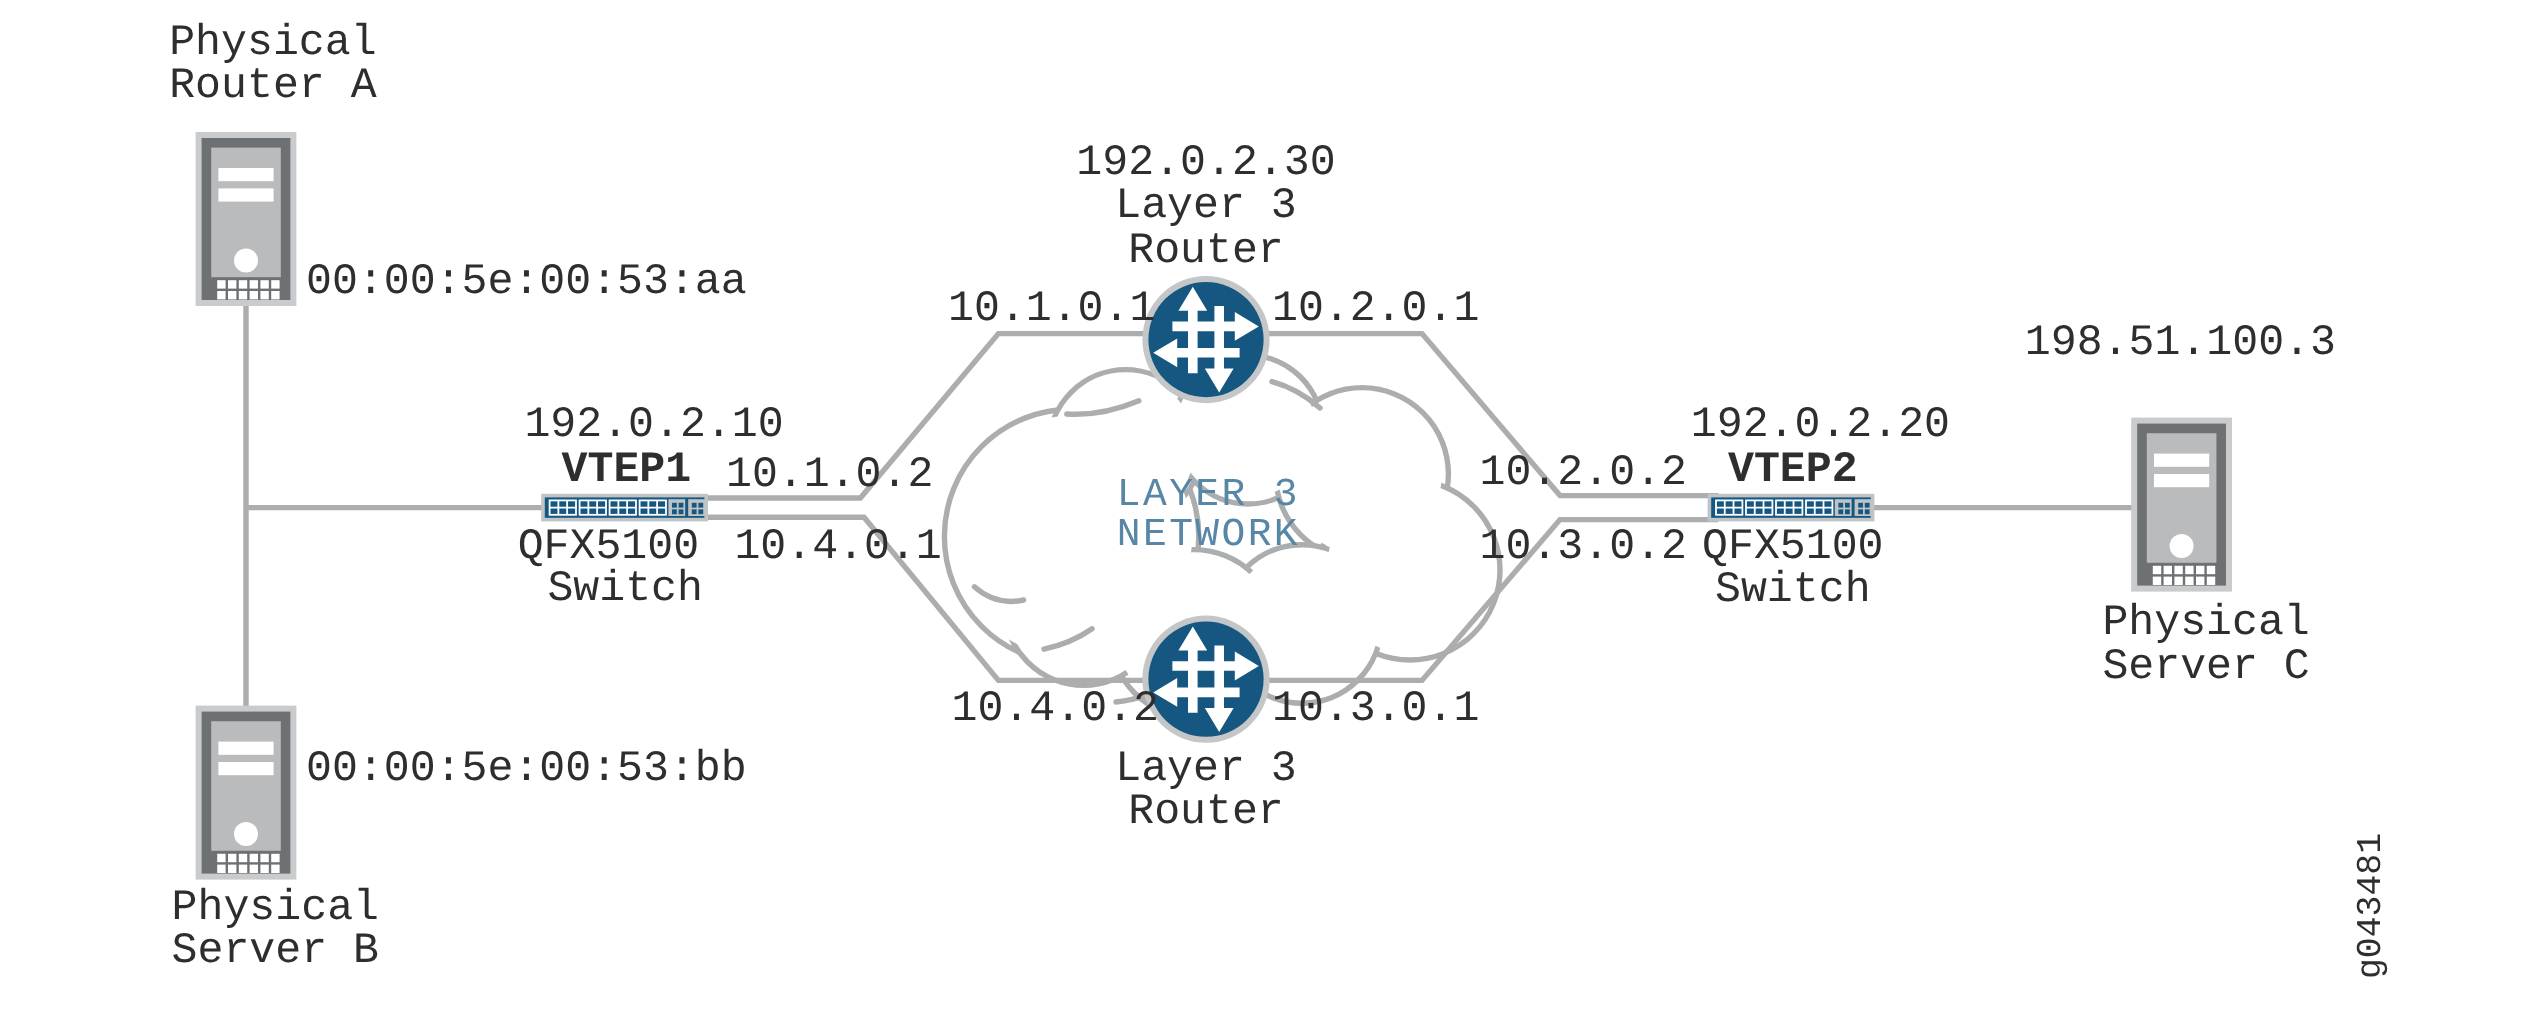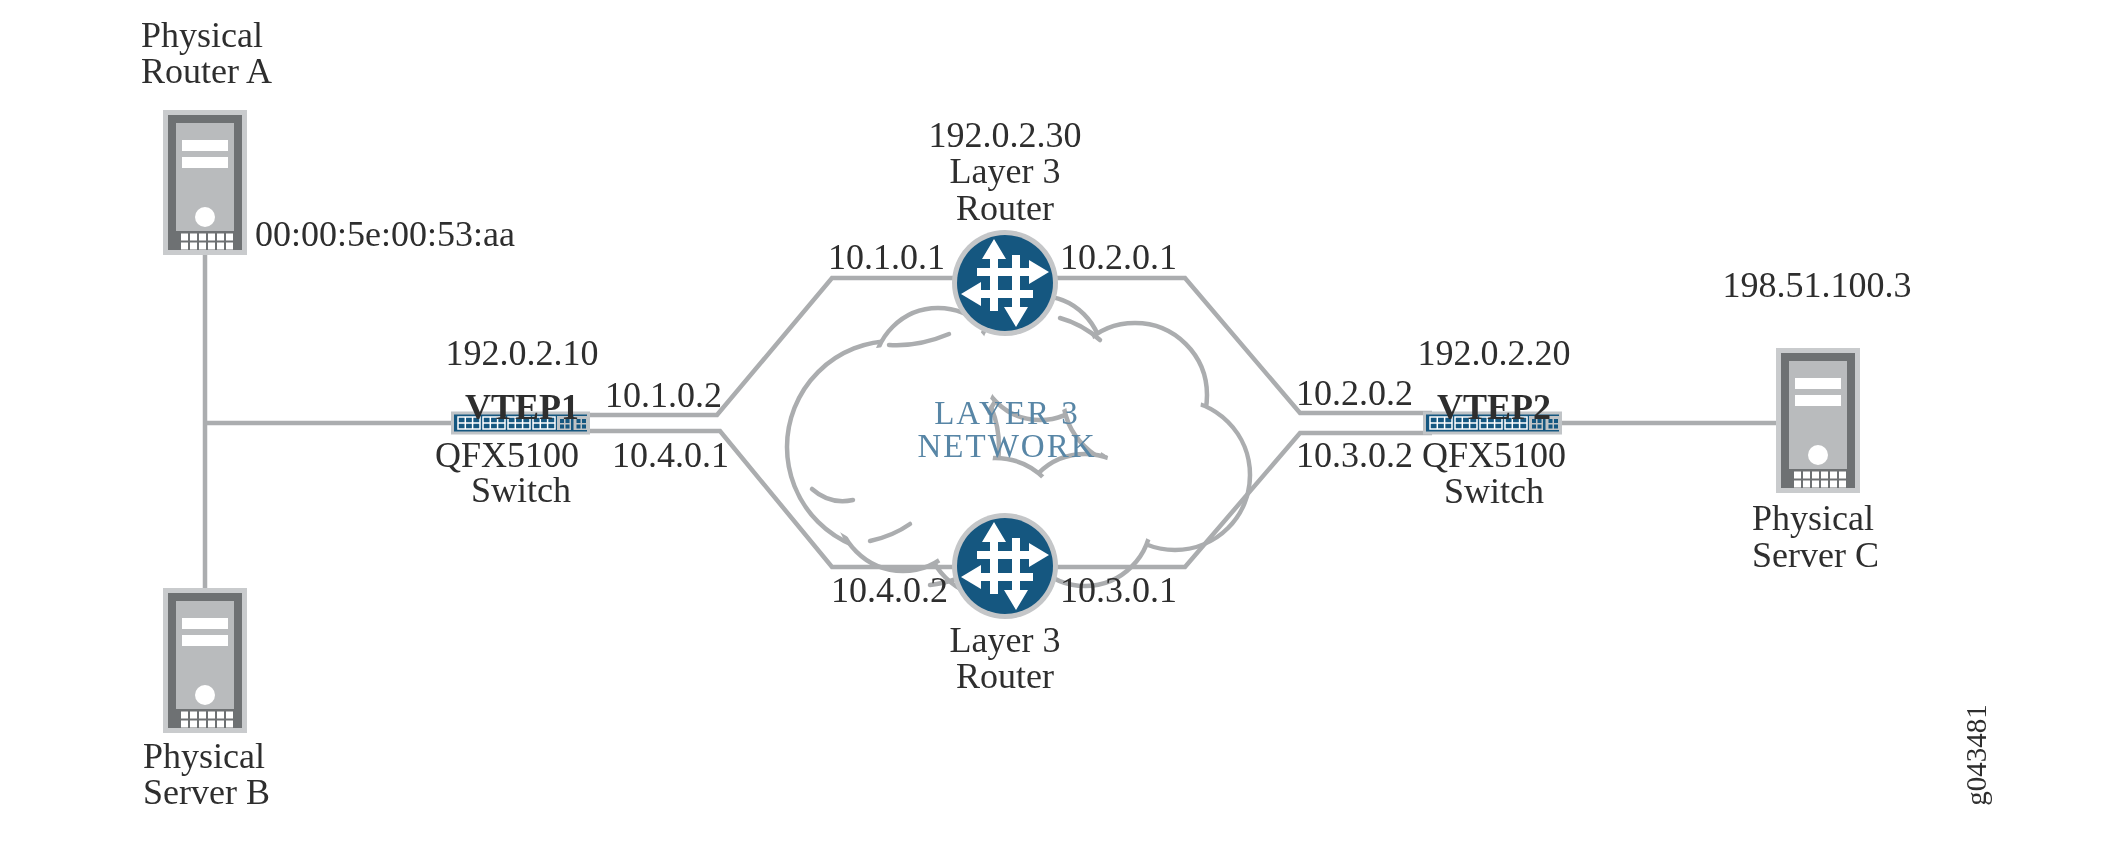--- a/index.html
+++ b/index.html
@@ -1,21 +1,21 @@
 <!DOCTYPE html>
 <html><head>
 <meta charset="utf-8">
 <style>
   html,body{margin:0;padding:0;background:#ffffff;}
   #stage{position:relative;width:2101px;height:841px;background:#fff;overflow:hidden;
-         font-family:Liberation Serif, serif;}
+         font-family:Liberation Mono, monospace;}
   .lbl{position:absolute;font-size:36px;line-height:37px;color:#2E2E2E;white-space:nowrap;}
   .c{text-align:center;}
-  .r{text-align:right;}
-  .b{font-weight:bold;margin-top:16px;}
+  .r{text-align:left;}
+  .b{font-weight:bold;}
   .cloudlbl{position:absolute;font-size:33px;line-height:34px;letter-spacing:2px;
             color:#5886A6;white-space:nowrap;text-align:center;}
   .fig{position:absolute;font-size:29px;line-height:30px;color:#2E2E2E;text-align:center;
        transform:rotate(-90deg);}
   svg{position:absolute;left:0;top:0;}
 </style>
 </head>
 <body>
 
 <div id="stage">
@@ -131,20 +131,21 @@
     <use href="#sw" x="1423" y="411.5"></use>
     <use href="#srv" x="163" y="110"></use>
     <use href="#srv" x="163" y="588"></use>
     <use href="#srv" x="1776" y="348"></use>
   </svg>
 
   <div class="lbl" style="left:141px;top:17px">Physical</div>
   <div class="lbl" style="left:141px;top:53px">Router A</div>
   <div class="lbl" style="left:255px;top:216px">00:00:5e:00:53:aa</div>
 
+  <div class="lbl" style="left:255px;top:622px">00:00:5e:00:53:bb</div>
   <div class="lbl" style="left:143px;top:738px">Physical</div>
   <div class="lbl" style="left:143px;top:774px">Server B</div>
 
   <div class="lbl c" style="left:1667px;top:267px;width:300px">198.51.100.3</div>
   <div class="lbl" style="left:1752px;top:500px">Physical</div>
   <div class="lbl" style="left:1752px;top:537px">Server C</div>
 
   <div class="lbl c" style="left:437px;top:335px;width:170px">192.0.2.10</div>
   <div class="lbl c b" style="left:437px;top:373px;width:170px">VTEP1</div>
   <div class="lbl" style="left:605px;top:377px">10.1.0.2</div>

